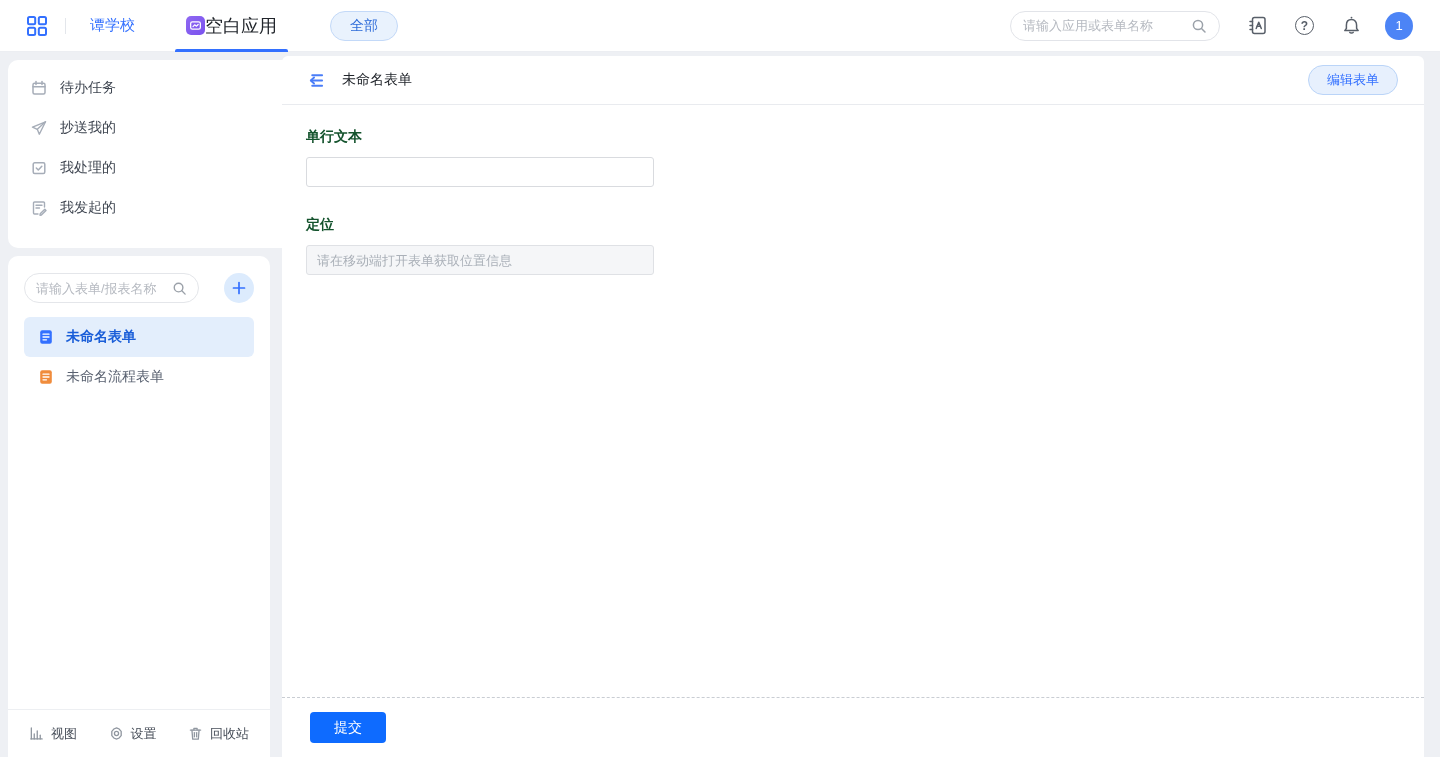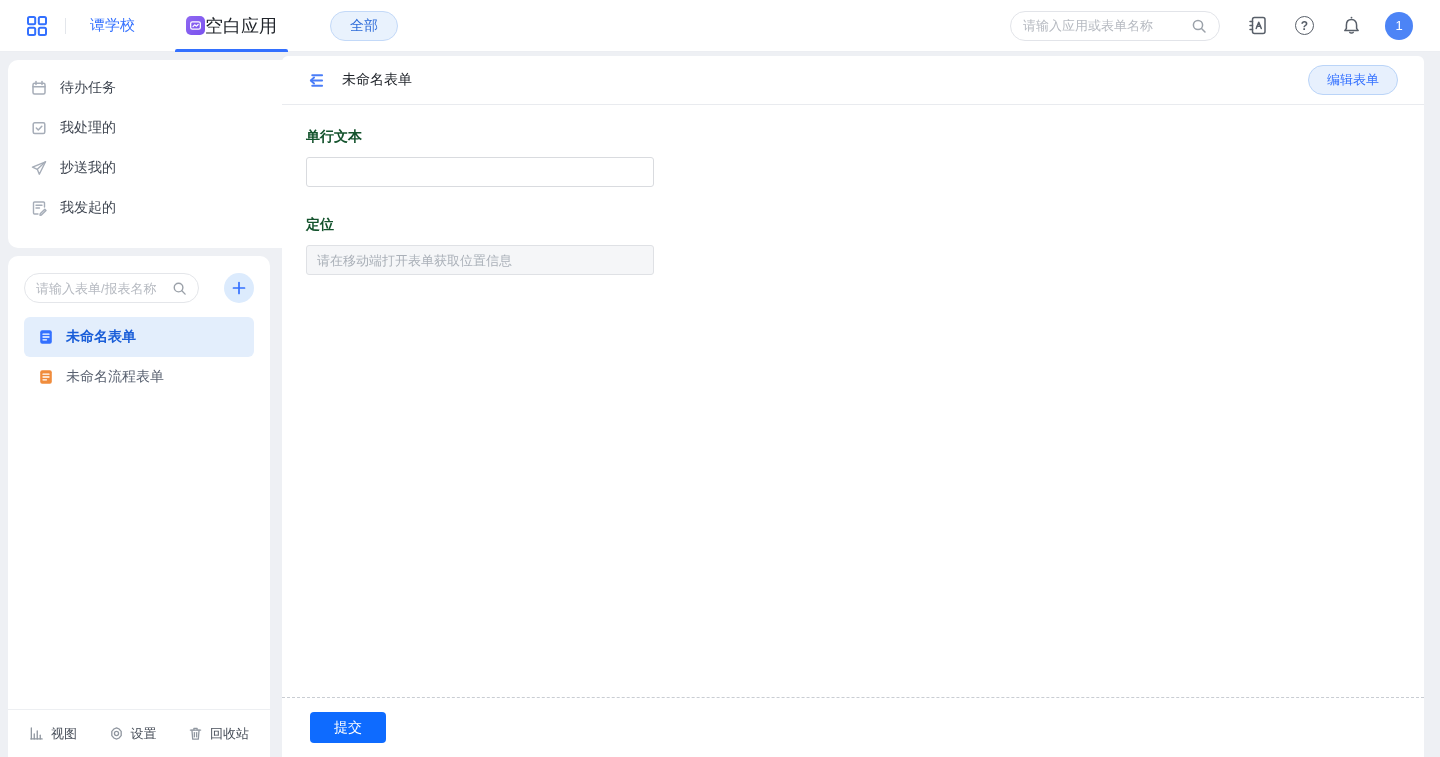--- a/index.html
+++ b/index.html
@@ -220,35 +220,35 @@
         <rect x="2" y="3.2" width="12" height="10.8" rx="1.5"></rect>
         <line x1="5" y1="1.5" x2="5" y2="4.5"></line>
           <line x1="11" y1="1.5" x2="11" y2="4.5"></line>
         <line x1="2" y1="6.8" x2="14" y2="6.8"></line>
       </svg>
     </span>
     <span>待办任务</span>
   </div>
   <div class="menu-item">
     <span class="mi-icon">
+      <svg width="16" height="16" viewBox="0 0 16 16" fill="none" stroke="#a6adb8" stroke-width="1.4" stroke-linecap="round" stroke-linejoin="round">
+        <path d="M14.5 1.8 L1.5 7.2 L6.3 9.3 L8.3 14.2 Z"></path>
+        <line x1="6.3" y1="9.3" x2="14.5" y2="1.8"></line>
+      </svg>
+    </span>
+    <span>抄送我的</span>
+  </div>
+  <div class="menu-item">
+    <span class="mi-icon">
       <svg width="16" height="16" viewBox="0 0 16 16" fill="none" stroke="#a6adb8" stroke-width="1.5" stroke-linecap="round" stroke-linejoin="round">
         <rect x="2.2" y="2.8" width="11.6" height="10.8" rx="1.5"></rect>
         <polyline points="5.3 8 7.3 10 10.8 6.2"></polyline>
       </svg>
     </span>
     <span>我处理的</span>
-  </div>
-  <div class="menu-item">
-    <span class="mi-icon">
-      <svg width="16" height="16" viewBox="0 0 16 16" fill="none" stroke="#a6adb8" stroke-width="1.4" stroke-linecap="round" stroke-linejoin="round">
-        <path d="M14.5 1.8 L1.5 7.2 L6.3 9.3 L8.3 14.2 Z"></path>
-        <line x1="6.3" y1="9.3" x2="14.5" y2="1.8"></line>
-      </svg>
-    </span>
-    <span>抄送我的</span>
   </div>
   <div class="menu-item">
     <span class="mi-icon">
       <svg width="16" height="16" viewBox="0 0 16 16" fill="none" stroke="#a6adb8" stroke-width="1.4" stroke-linecap="round" stroke-linejoin="round">
         <path d="M13.5 7 V3 a1 1 0 0 0 -1 -1 H3.5 a1 1 0 0 0 -1 1 v10 a1 1 0 0 0 1 1 H7"></path>
         <line x1="5" y1="5.2" x2="11" y2="5.2"></line>
         <line x1="5" y1="8" x2="8.5" y2="8"></line>
         <path d="M9.2 13.8 L13.8 9.2 L15 10.4 L10.4 15 L9 15.2 Z"></path>
       </svg>
     </span>

